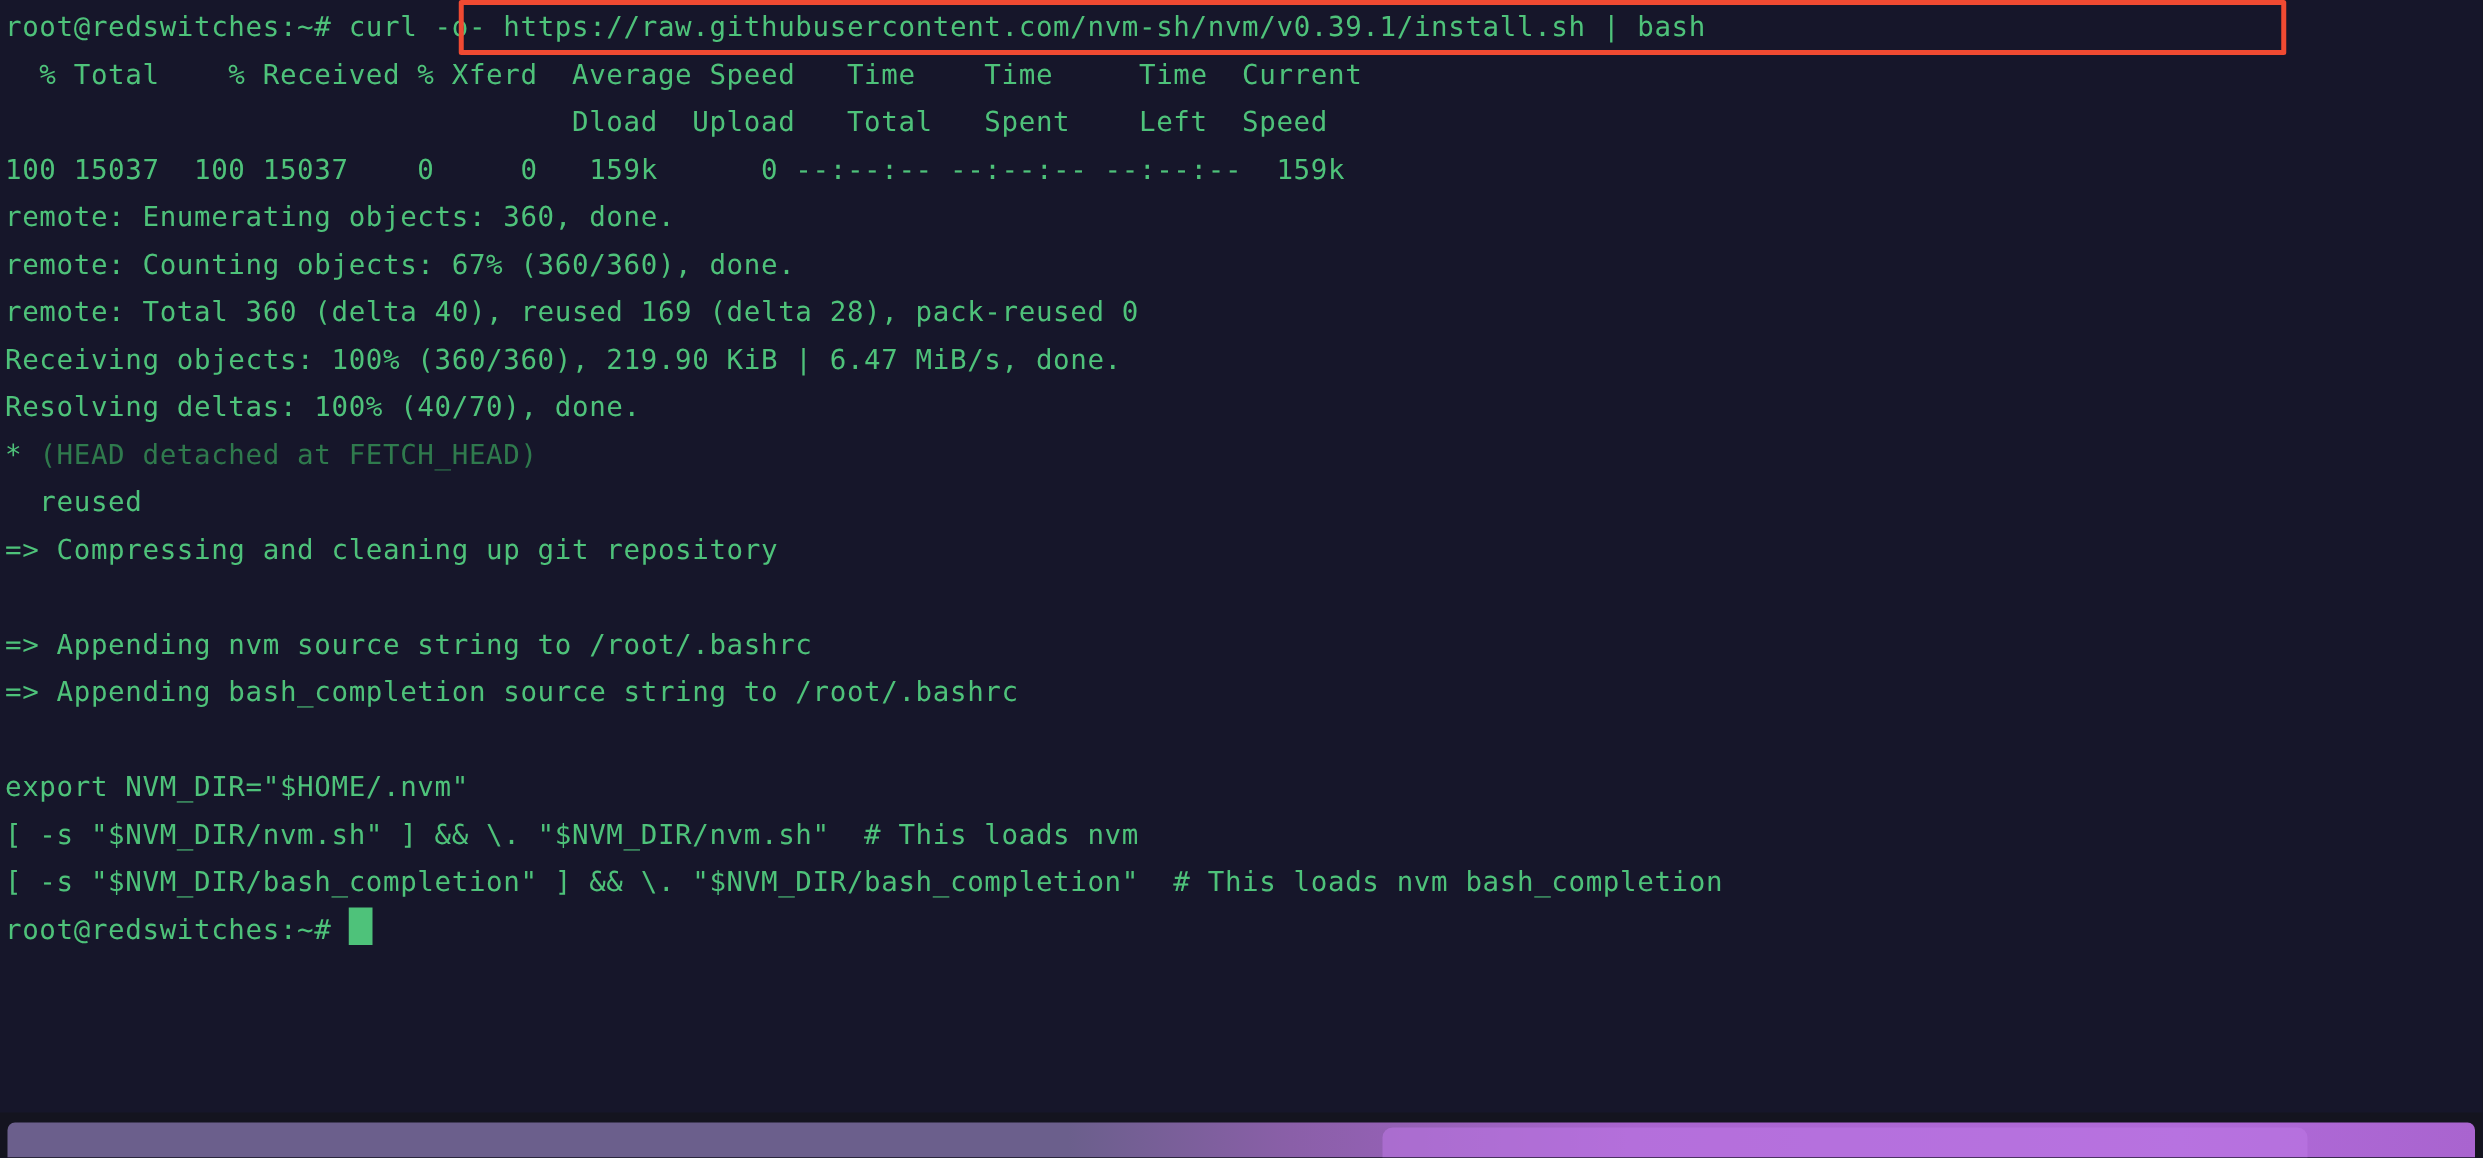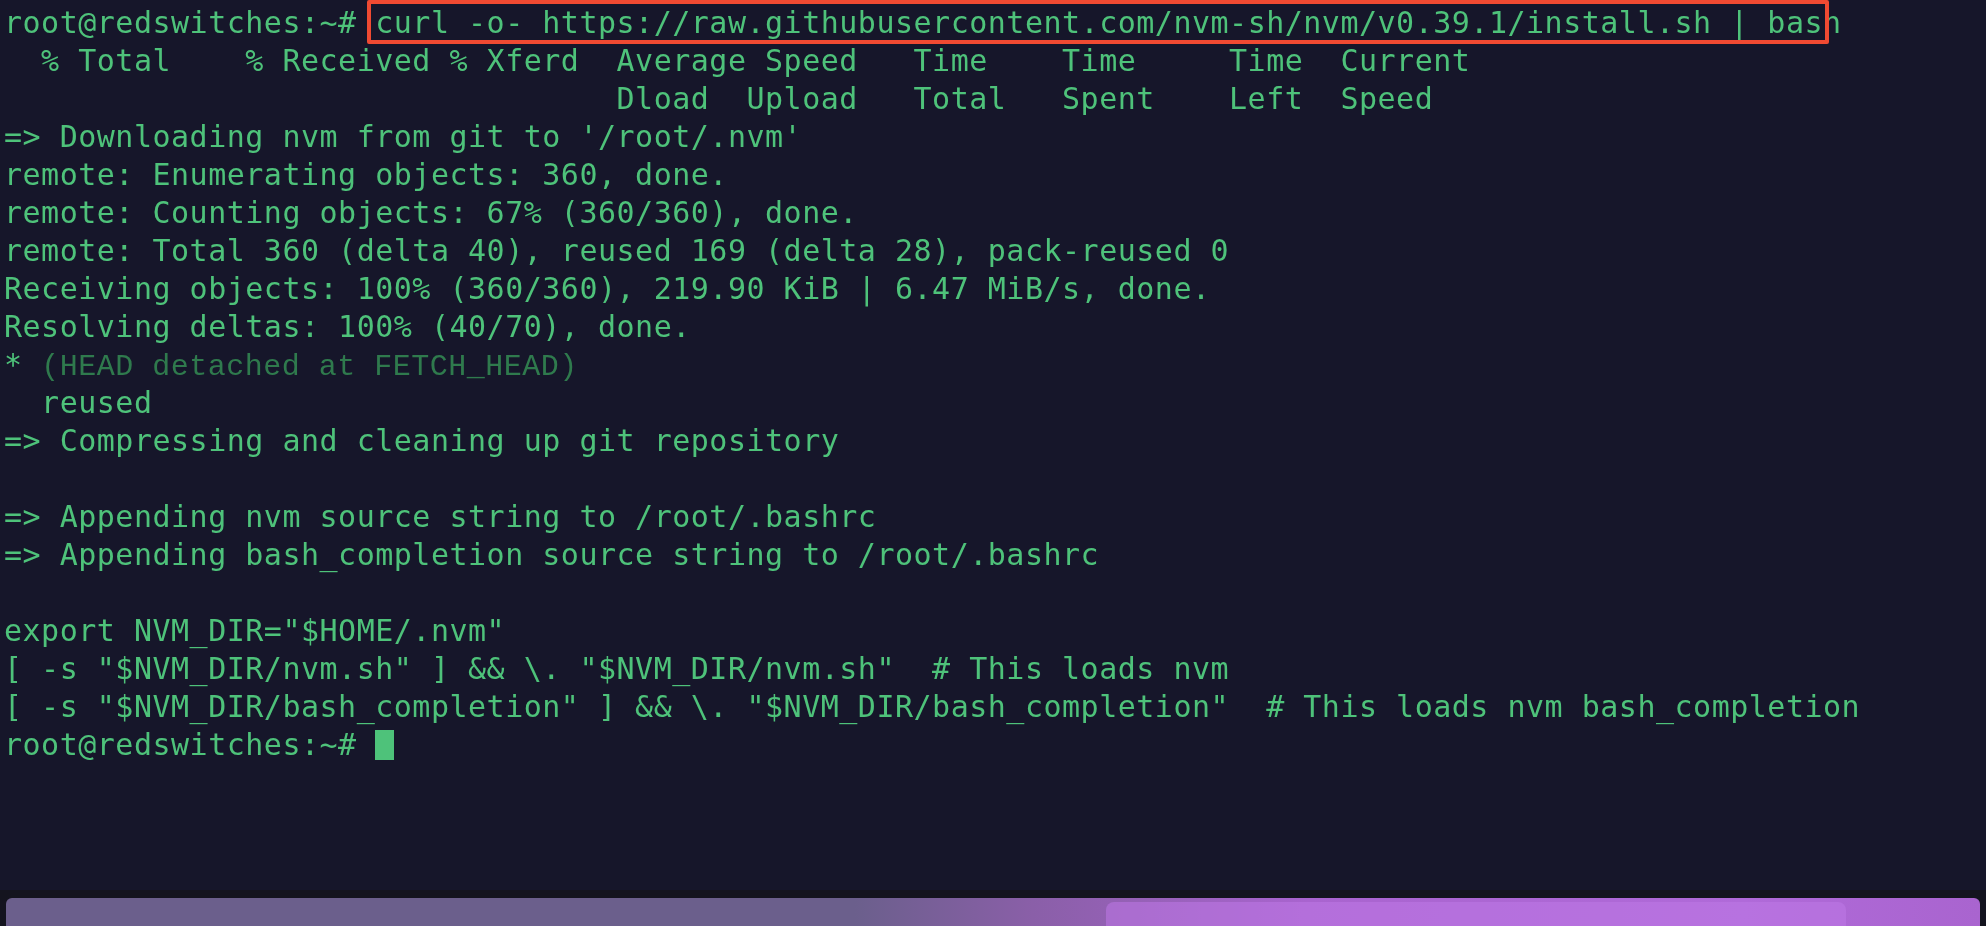--- a/index.html
+++ b/index.html
@@ -29,32 +29,31 @@
     top: 0;
     right: 0;
     bottom: 36px;
     padding: 4px 0 0 4px;
     box-sizing: border-box;
   }
 
   .line {
     height: 38px;
     line-height: 38px;
-    font-size: 30px;
+    font-size: 22px;
     letter-spacing: 0.5px;
     color: #4ec27a;
     white-space: pre;
     font-family: "DejaVu Sans Mono", "Liberation Mono", monospace;
   }
 
   .line.blank { color: transparent; }
 
   .dim {
     color: #2f7a4d;
-    font-family: Liberation Mono, monospace;
   }
 
   
   #cmd-line {
     position: relative;
   }
 
   #cmd-highlight-box {
     position: absolute;
     left: 363px;
@@ -108,21 +107,21 @@
 <body>
 
 <div id="terminal">
 
   <div id="screen">
 
     <div class="line" id="cmd-line"><span>root@redswitches:~#</span><span> </span><span>curl -o- https://raw.githubusercontent.com/nvm-sh/nvm/v0.39.1/install.sh | bash</span><span id="cmd-highlight-box"></span></div>
 
     <div class="line">  % Total    % Received % Xferd  Average Speed   Time    Time     Time  Current</div>
     <div class="line">                                 Dload  Upload   Total   Spent    Left  Speed</div>
-    <div class="line">=&gt; Downloading nvm from git to '/root/.nvm'</div>
+    <div class="line">100 15037  100 15037    0     0   159k      0 --:--:-- --:--:-- --:--:--  159k</div>
     <div class="line">remote: Enumerating objects: 360, done.</div>
     <div class="line">remote: Counting objects: 67% (360/360), done.</div>
     <div class="line">remote: Total 360 (delta 40), reused 169 (delta 28), pack-reused 0</div>
     <div class="line">Receiving objects: 100% (360/360), 219.90 KiB | 6.47 MiB/s, done.</div>
     <div class="line">Resolving deltas: 100% (40/70), done.</div>
 
     <div class="line"><span>* </span><span class="dim">(HEAD detached at FETCH_HEAD)</span></div>
 
     <div class="line">  reused</div>
     <div class="line">=&gt; Compressing and cleaning up git repository</div>

